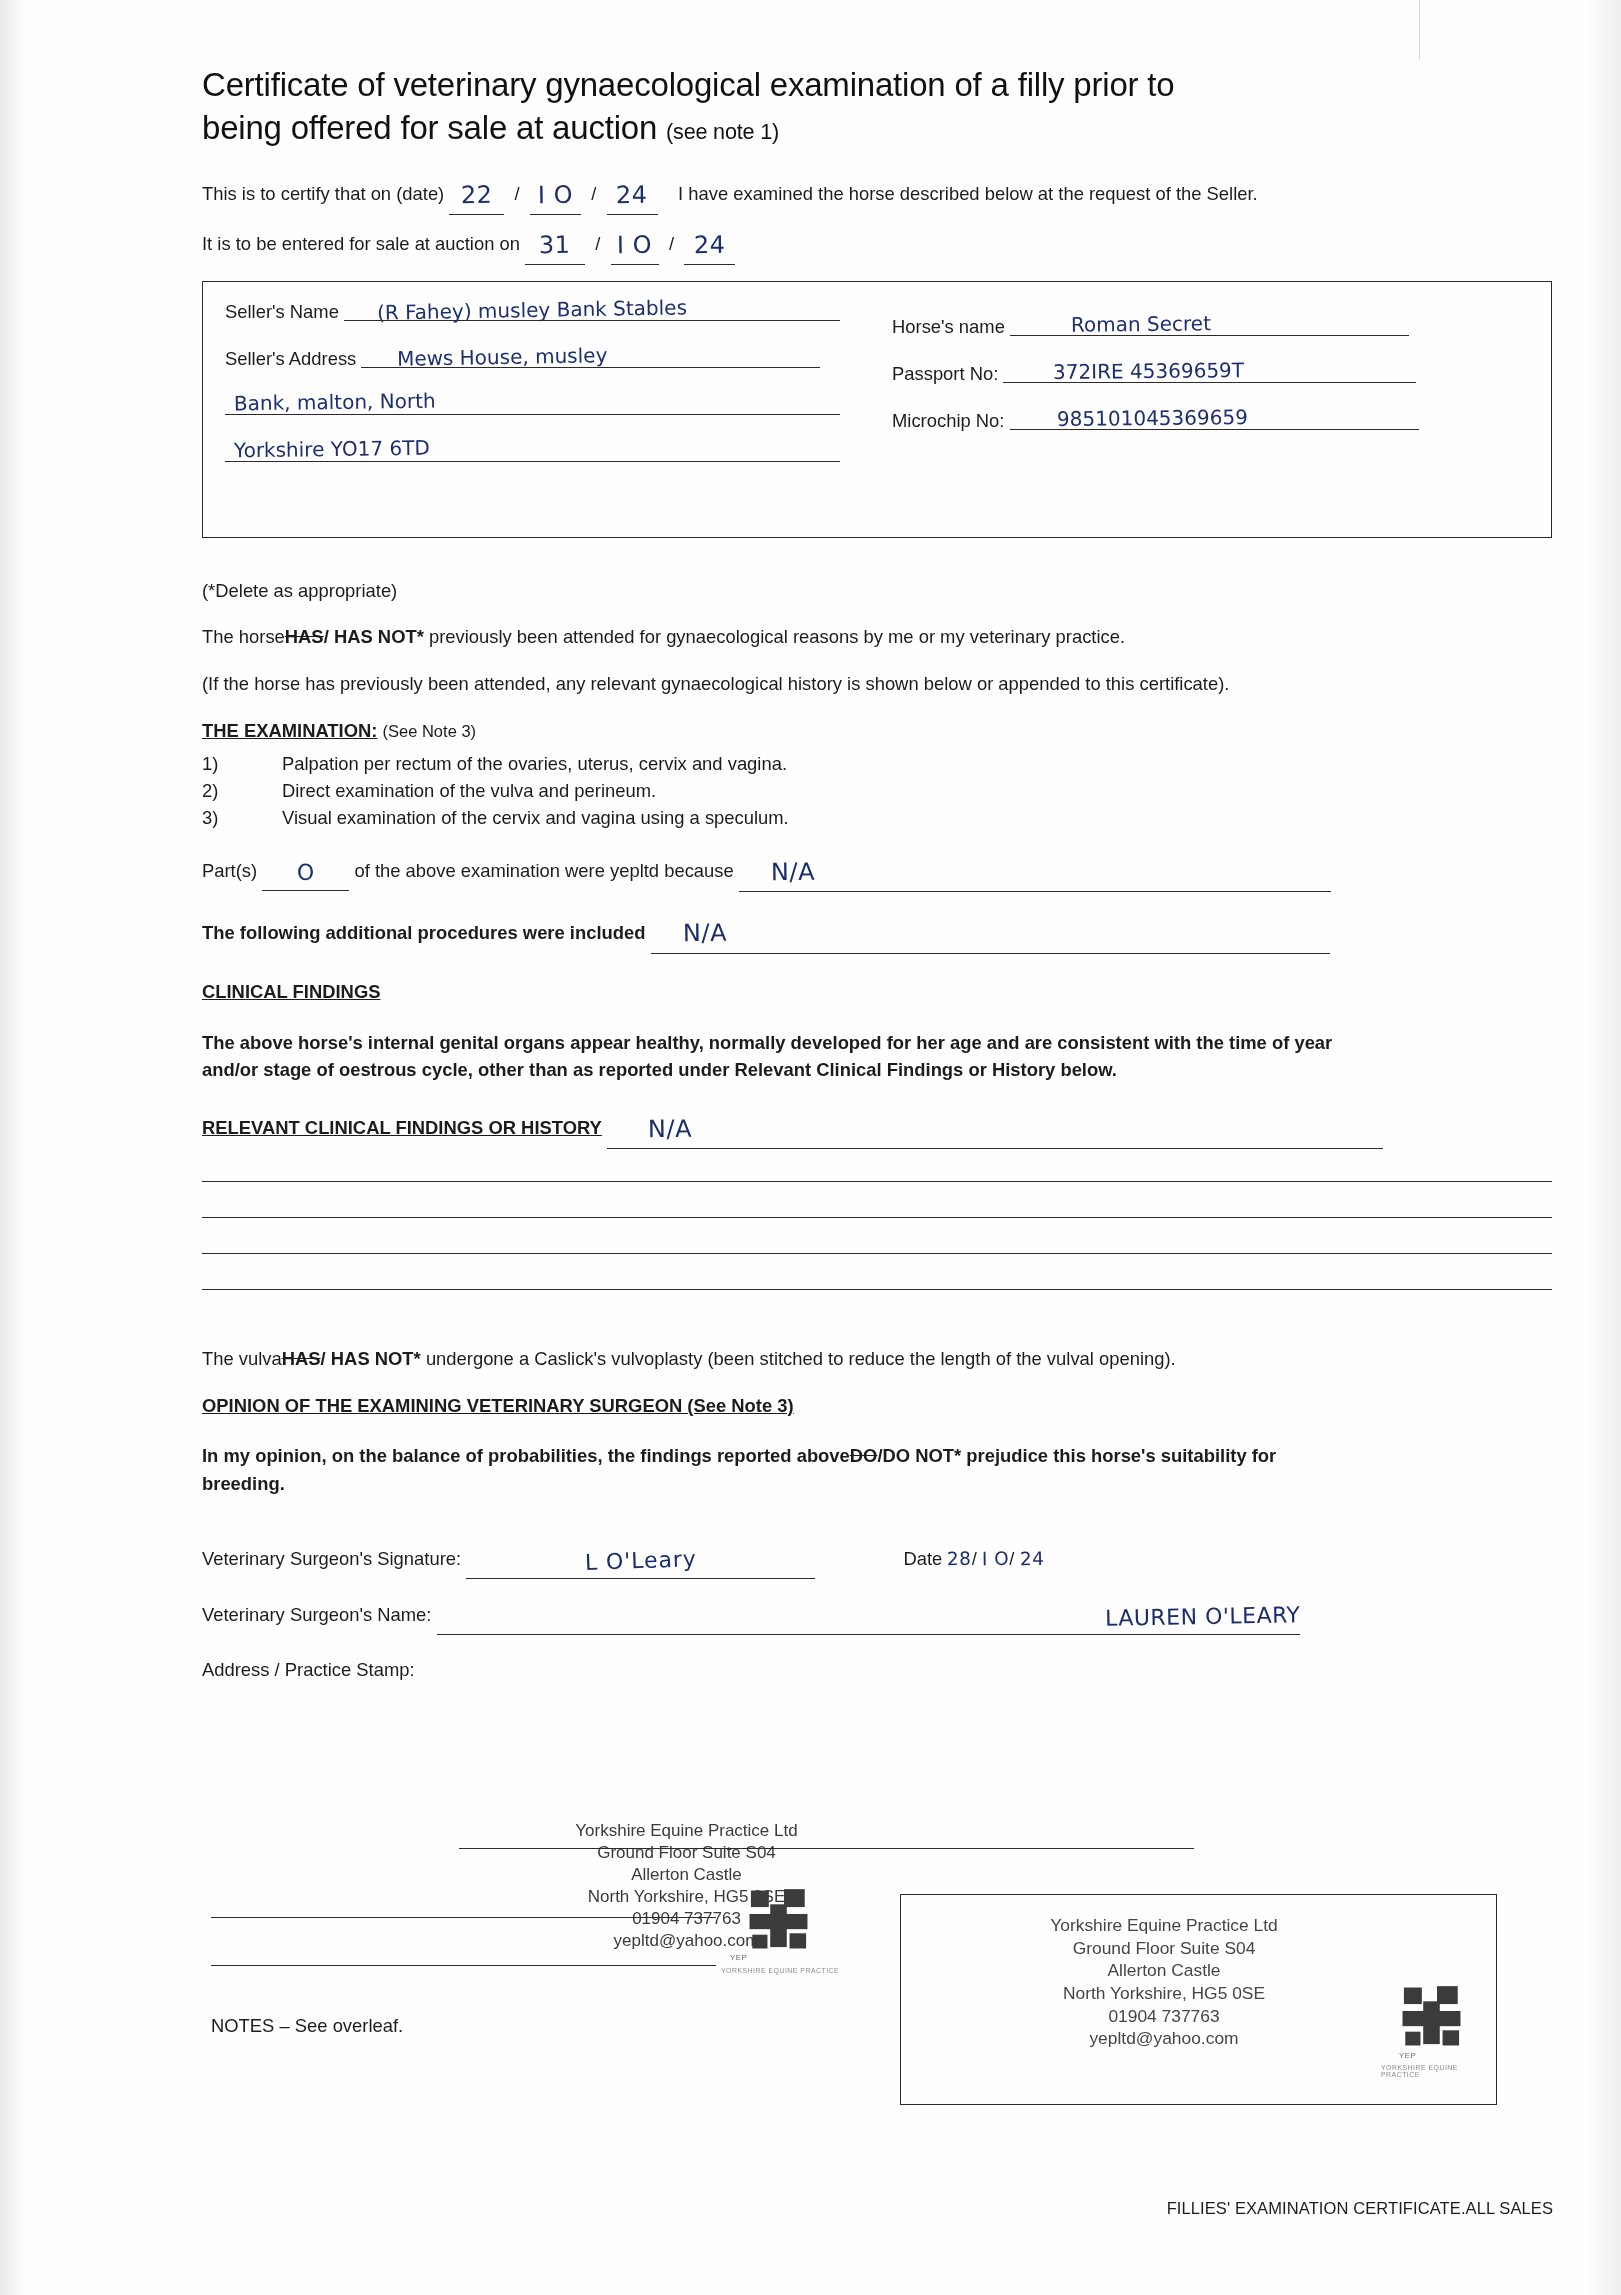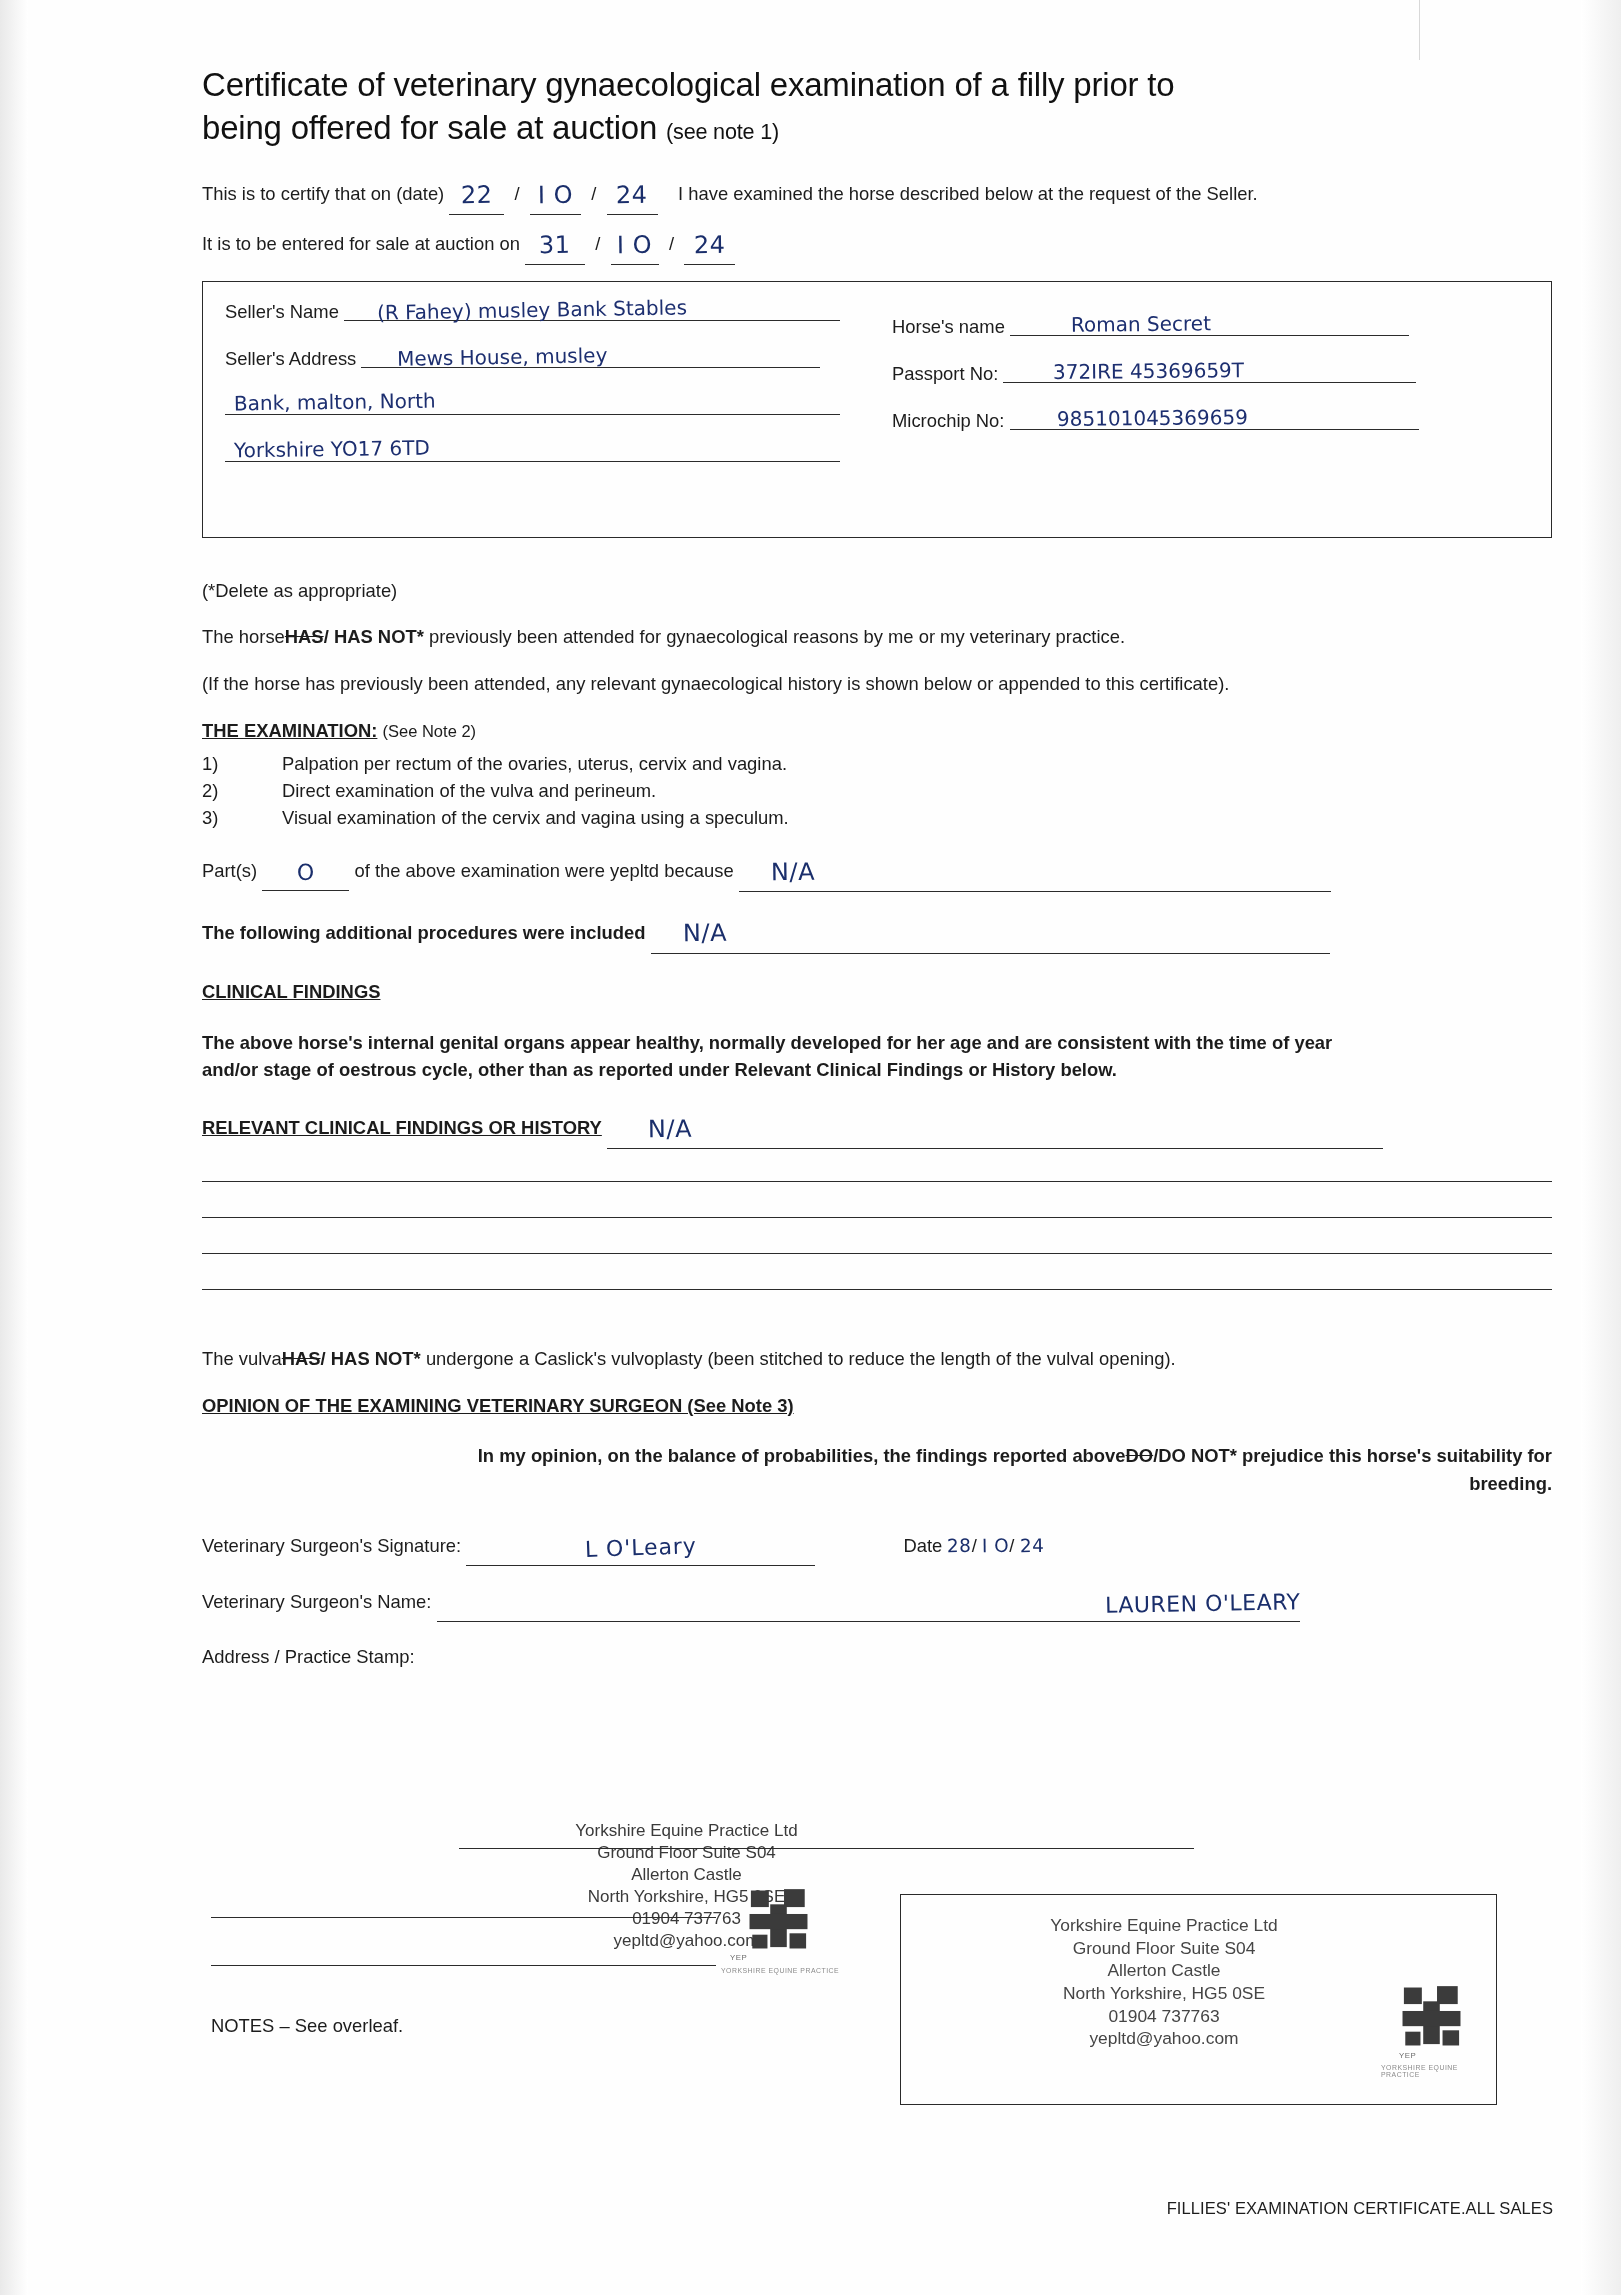--- a/index.html
+++ b/index.html
@@ -265,21 +265,21 @@
     <div class="para">
       <span>The horse</span><span class="bold strike">HAS</span><span class="bold">/</span>
       <span class="bold">HAS NOT*</span>
       <span>previously been attended for gynaecological reasons by me or my veterinary practice.</span>
     </div>
 
     <div class="para">(If the horse has previously been attended, any relevant gynaecological history is shown below or appended to this certificate).</div>
 
     <div class="para tight" style="margin-bottom:5.5px;">
       <span class="bold u">THE EXAMINATION:</span>
-      <span style="font-size:16.5px;">(See Note 2)</span>
+      <span style="font-size:16.5px;">(See Note 3)</span>
     </div>
 
     <div class="listrow">
       <span class="num">1)</span>
       <span>Palpation per rectum of the ovaries, uterus, cervix and vagina.</span>
     </div>
     <div class="listrow">
       <span class="num">2)</span>
       <span>Direct examination of the vulva and perineum.</span>
     </div>
@@ -330,21 +330,21 @@
     <div class="para" style="margin-top:55px;">
       <span>The vulva</span><span class="bold strike">HAS</span><span class="bold">/</span>
       <span class="bold">HAS NOT*</span>
       <span>undergone a Caslick's vulvoplasty (been stitched to reduce the length of the vulval opening).</span>
     </div>
 
     <div class="para" style="margin-bottom:22px;">
       <span class="bold u">OPINION OF THE EXAMINING VETERINARY SURGEON (See Note 3)</span>
     </div>
 
-    <div class="para bold" style="line-height:1.5; margin-bottom:31px;text-align:right;">
+    <div class="para bold" style="line-height:1.5; margin-bottom:44px;">
       <span>In my opinion, on the balance of probabilities, the findings reported above</span><span class="strike">DO</span><span>/DO NOT*</span>
       <span>prejudice this horse's suitability for</span><br>
       <span>breeding.</span>
     </div>
 
     <div class="para" style="margin-bottom:21px; position:relative;">
       <span>Veterinary Surgeon's Signature:</span>
       <span class="u-line" style="width:349px;">
         <span class="hand lg" style="transform:rotate(-2deg); letter-spacing:0.9px;">L O'Leary</span>
       </span>

